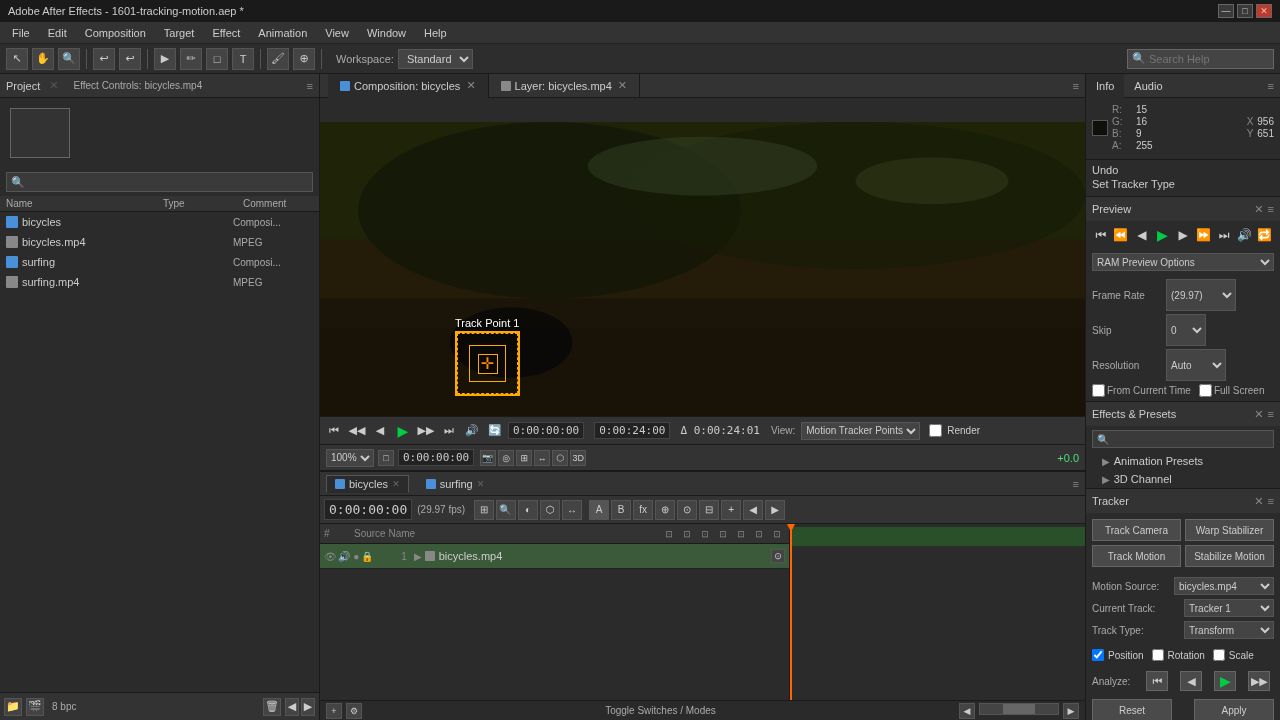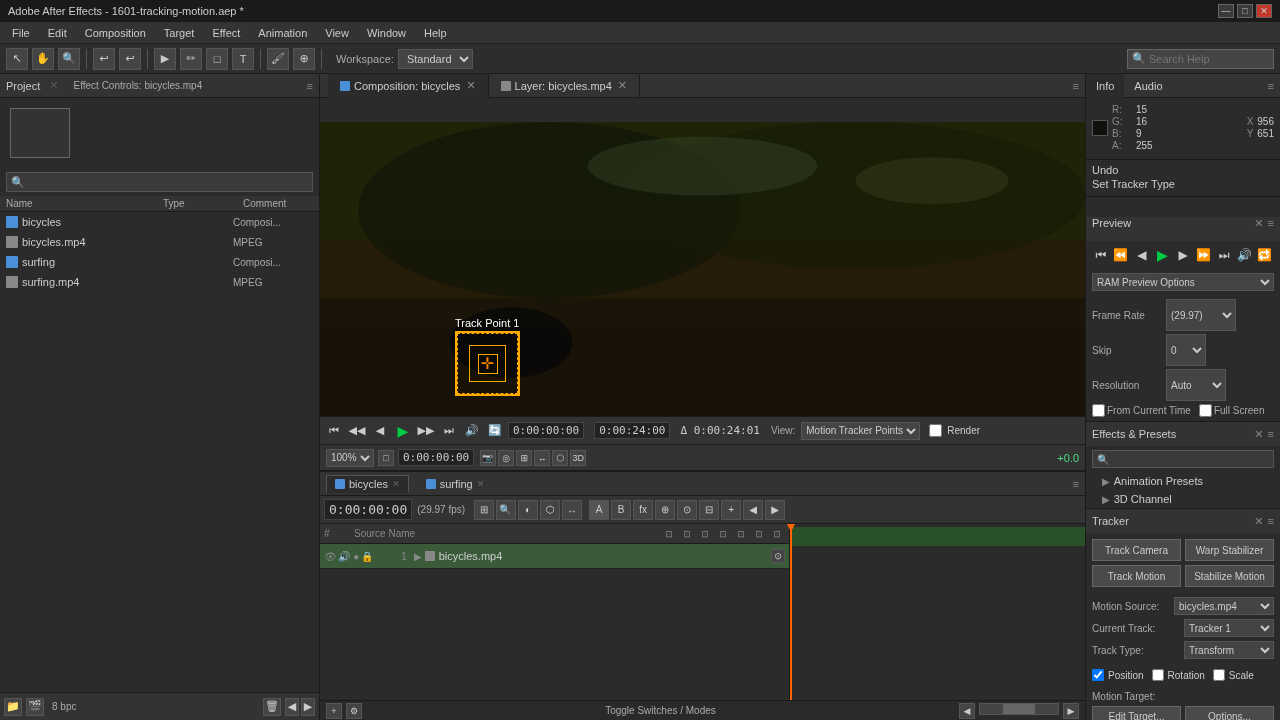--- a/index.html
+++ b/index.html
@@ -89,21 +89,21 @@
     #info-content { padding: 6px; border-bottom: 1px solid #1a1a1a; }
     .info-row { display: flex; align-items: center; margin-bottom: 2px; }
     .info-label { color: #888; font-size: 10px; width: 20px; }
     .info-value { color: #ccc; font-size: 10px; }
     .color-preview { width: 16px; height: 16px; background: #101009; border: 1px solid #555; margin-right: 4px; }
     #undo-info { padding: 4px 6px; border-bottom: 1px solid #1a1a1a; }
     .undo-item { color: #ccc; font-size: 11px; margin-bottom: 2px; }
 
     
     #preview-panel { border-bottom: 1px solid #1a1a1a; }
-    #preview-header { height: 24px; background: #333; display: flex; padding: 0 6px; justify-content: space-between; margin-top: 20px; }
+    #preview-header { height: 24px; background: #333; display: flex; align-items: center; padding: 0 6px; justify-content: space-between; }
     #preview-controls { display: flex; gap: 3px; padding: 4px 6px; align-items: center; }
     .prev-btn { width: 20px; height: 20px; display: flex; align-items: center; justify-content: center; color: #ccc; cursor: pointer; font-size: 12px; }
     #preview-options { padding: 4px 6px; }
     .prev-select { background: #444; border: 1px solid #555; color: #ccc; font-size: 10px; height: 18px; width: 100%; }
     #preview-settings { padding: 4px 6px; display: flex; flex-direction: column; gap: 3px; font-size: 10px; color: #aaa; }
     .prev-row { display: flex; align-items: center; gap: 4px; }
     .prev-mini-select { background: #444; border: 1px solid #555; color: #ccc; font-size: 10px; height: 32px; }
     .checkbox-label { display: flex; align-items: center; gap: 2px; color: #aaa; font-size: 10px; }
 
     
@@ -126,21 +126,21 @@
     .check-row { display: flex; align-items: center; gap: 4px; margin: 2px 0; }
     .check-row input { width: 12px; height: 12px; }
     #motion-target { padding: 4px 6px; }
     .mt-label { color: #aaa; font-size: 10px; margin-bottom: 4px; }
     .mt-buttons { display: flex; gap: 4px; }
     .mt-btn { flex: 1; height: 20px; background: #4a4a4a; border: 1px solid #666; color: #ccc; font-size: 10px; cursor: pointer; display: flex; align-items: center; justify-content: center; }
     #analyze-row { padding: 4px 6px; display: flex; align-items: center; gap: 12px; }
     .analyze-label { color: #aaa; font-size: 10px; margin-right: 4px; }
     .analyze-btn { width: 22px; height: 20px; background: #4a4a4a; border: 1px solid #666; color: #ccc; font-size: 11px; cursor: pointer; display: flex; align-items: center; justify-content: center; }
     #reset-apply { display: flex; justify-content: space-between; padding: 4px 6px; }
-    .ra-btn { width: 70px; height: 22px; background: #4a4a4a; border: 1px solid #666; color: #ccc; font-size: 10px; cursor: pointer; display: flex; align-items: center; justify-content: center; }
+    .ra-btn { width: 80px; height: 22px; background: #4a4a4a; border: 1px solid #666; color: #ccc; font-size: 10px; cursor: pointer; display: flex; align-items: center; justify-content: center; }
 
     
     #bottom-toolbar { height: 20px; background: #2a2a2a; display: flex; align-items: center; padding: 0 6px; border-top: 1px solid #1a1a1a; justify-content: center; }
     #toggle-modes { color: #aaa; font-size: 10px; }
 
     
     #playback-bar { height: 28px; background: #333; display: flex; align-items: center; padding: 0 4px; gap: 3px; border-top: 1px solid #1a1a1a; }
     .pb-btn { width: 20px; height: 20px; display: flex; align-items: center; justify-content: center; color: #ccc; cursor: pointer; font-size: 11px; }
     .pb-time { font-family: monospace; font-size: 11px; color: #ccc; background: #222; padding: 1px 4px; border: 1px solid #444; }
     .pb-delta { color: #ccc; font-size: 11px; font-family: monospace; }
@@ -638,27 +638,20 @@
           <label class="check-row">
             <input type="checkbox" style="">
             <span>Rotation</span>
           </label>
           <label class="check-row">
             <input type="checkbox" style="">
             <span>Scale</span>
           </label>
         </div>
       </div>
-      <div id="motion-target">
-        <div class="mt-label">Motion Target:</div>
-        <div class="mt-buttons">
-          <button class="mt-btn">Edit Target...</button>
-          <button class="mt-btn">Options...</button>
-        </div>
-      </div>
       <div id="analyze-row">
         <span class="analyze-label">Analyze:</span>
         <div class="analyze-btn">⏮</div>
         <div class="analyze-btn">◀</div>
         <div class="analyze-btn" style="color:#00cc44;font-size:14px;">▶</div>
         <div class="analyze-btn">▶▶</div>
       </div>
       <div id="reset-apply">
         <button class="ra-btn">Reset</button>
         <button class="ra-btn">Apply</button>

